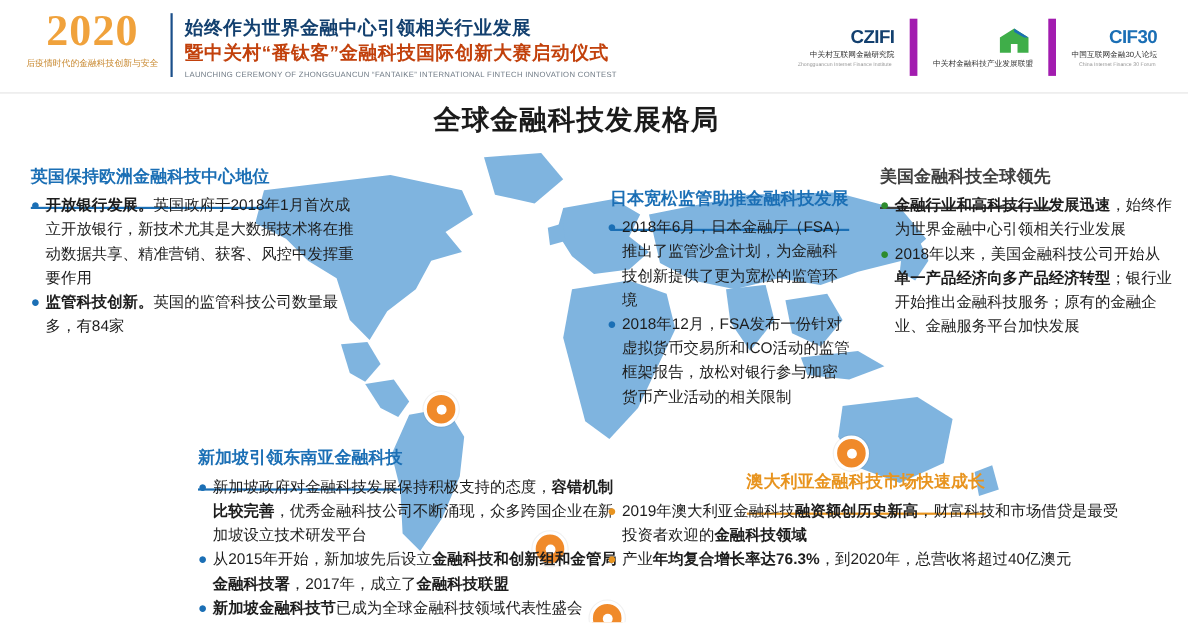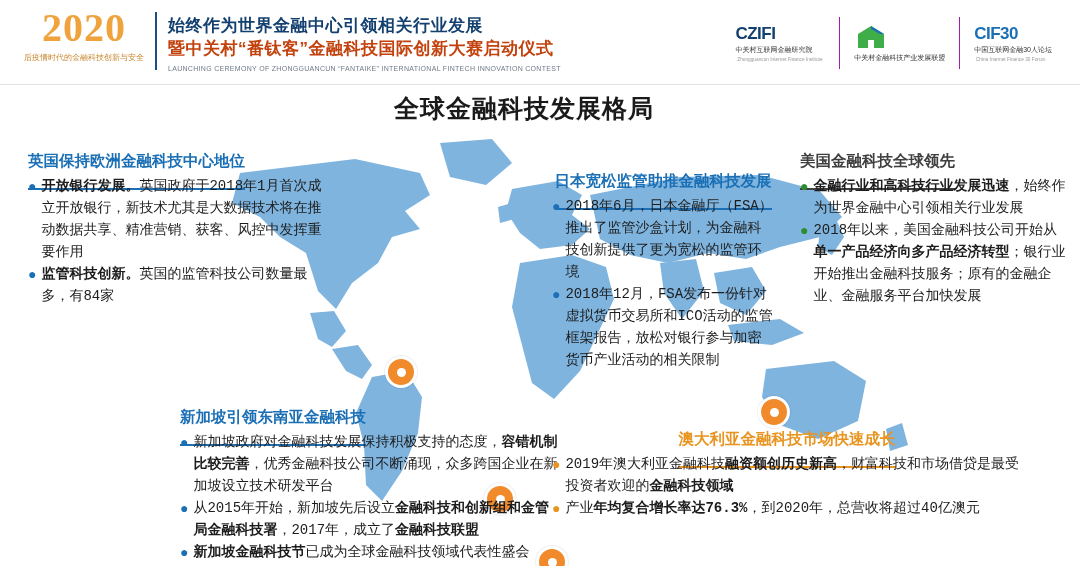--- a/index.html
+++ b/index.html
@@ -39,24 +39,24 @@
   .hdr-title .l2{
     font-size:17px;font-weight:bold;color:#c2410c;line-height:23px;letter-spacing:.5px;
   }
   .hdr-title .l3{
     font-size:7px;color:#6f7a85;margin-top:5px;letter-spacing:.3px;
   }
   .logos{
     position:absolute;right:14px;top:14px;height:58px;display:flex;align-items:center;gap:0px;
   }
   .logo-cell{
-    padding:0 14px;display:flex;flex-direction:column;align-items:flex-start;justify-content:center;
+    padding:0 14px;display:flex;flex-direction:column;align-items:flex-end;justify-content:center;
     height:52px;
   }
-  .logo-cell + .logo-cell{border-left:1px solid #a21caf;}
+  .logo-cell + .logo-cell{border-left:7px solid #a21caf;}
   .logo-mark{font-size:17px;font-weight:bold;color:#13406f;letter-spacing:-.5px;line-height:19px;}
   .logo-mark.blue2{color:#1b6fb5;}
   .logo-cn{font-size:7px;color:#333;margin-top:2px;white-space:nowrap;}
   .logo-en{font-size:5px;color:#999;margin-top:1px;white-space:nowrap;transform:scale(.95);}
   .logo-glyph{
     width:34px;height:26px;display:block;margin-bottom:1px;
   }
 
   
   .main-title{
@@ -82,21 +82,21 @@
   
   .blk{position:absolute;}
   .blk h3{
     margin:0 0 4px 0;font-size:15.5px;font-weight:bold;line-height:21px;
   }
   .blk .uline{
     display:inline;
     border-bottom:2px solid currentColor;padding-bottom:19px;
   }
   .blk p{
-    margin:0;font-size:14px;line-height:22px;color:#1d1d1d;font-family:Liberation Mono, monospace;
+    margin:0;font-size:14px;line-height:22px;color:#1d1d1d;
   }
   .blk b{font-weight:bold;}
   .bullet-row{
     display:flex;align-items:flex-start;
   }
   .bullet-row .bdot{
     flex:0 0 auto;margin-right:5px;font-size:14px;line-height:22px;
   }
   .bullet-row .btxt{flex:1 1 auto;}
 

